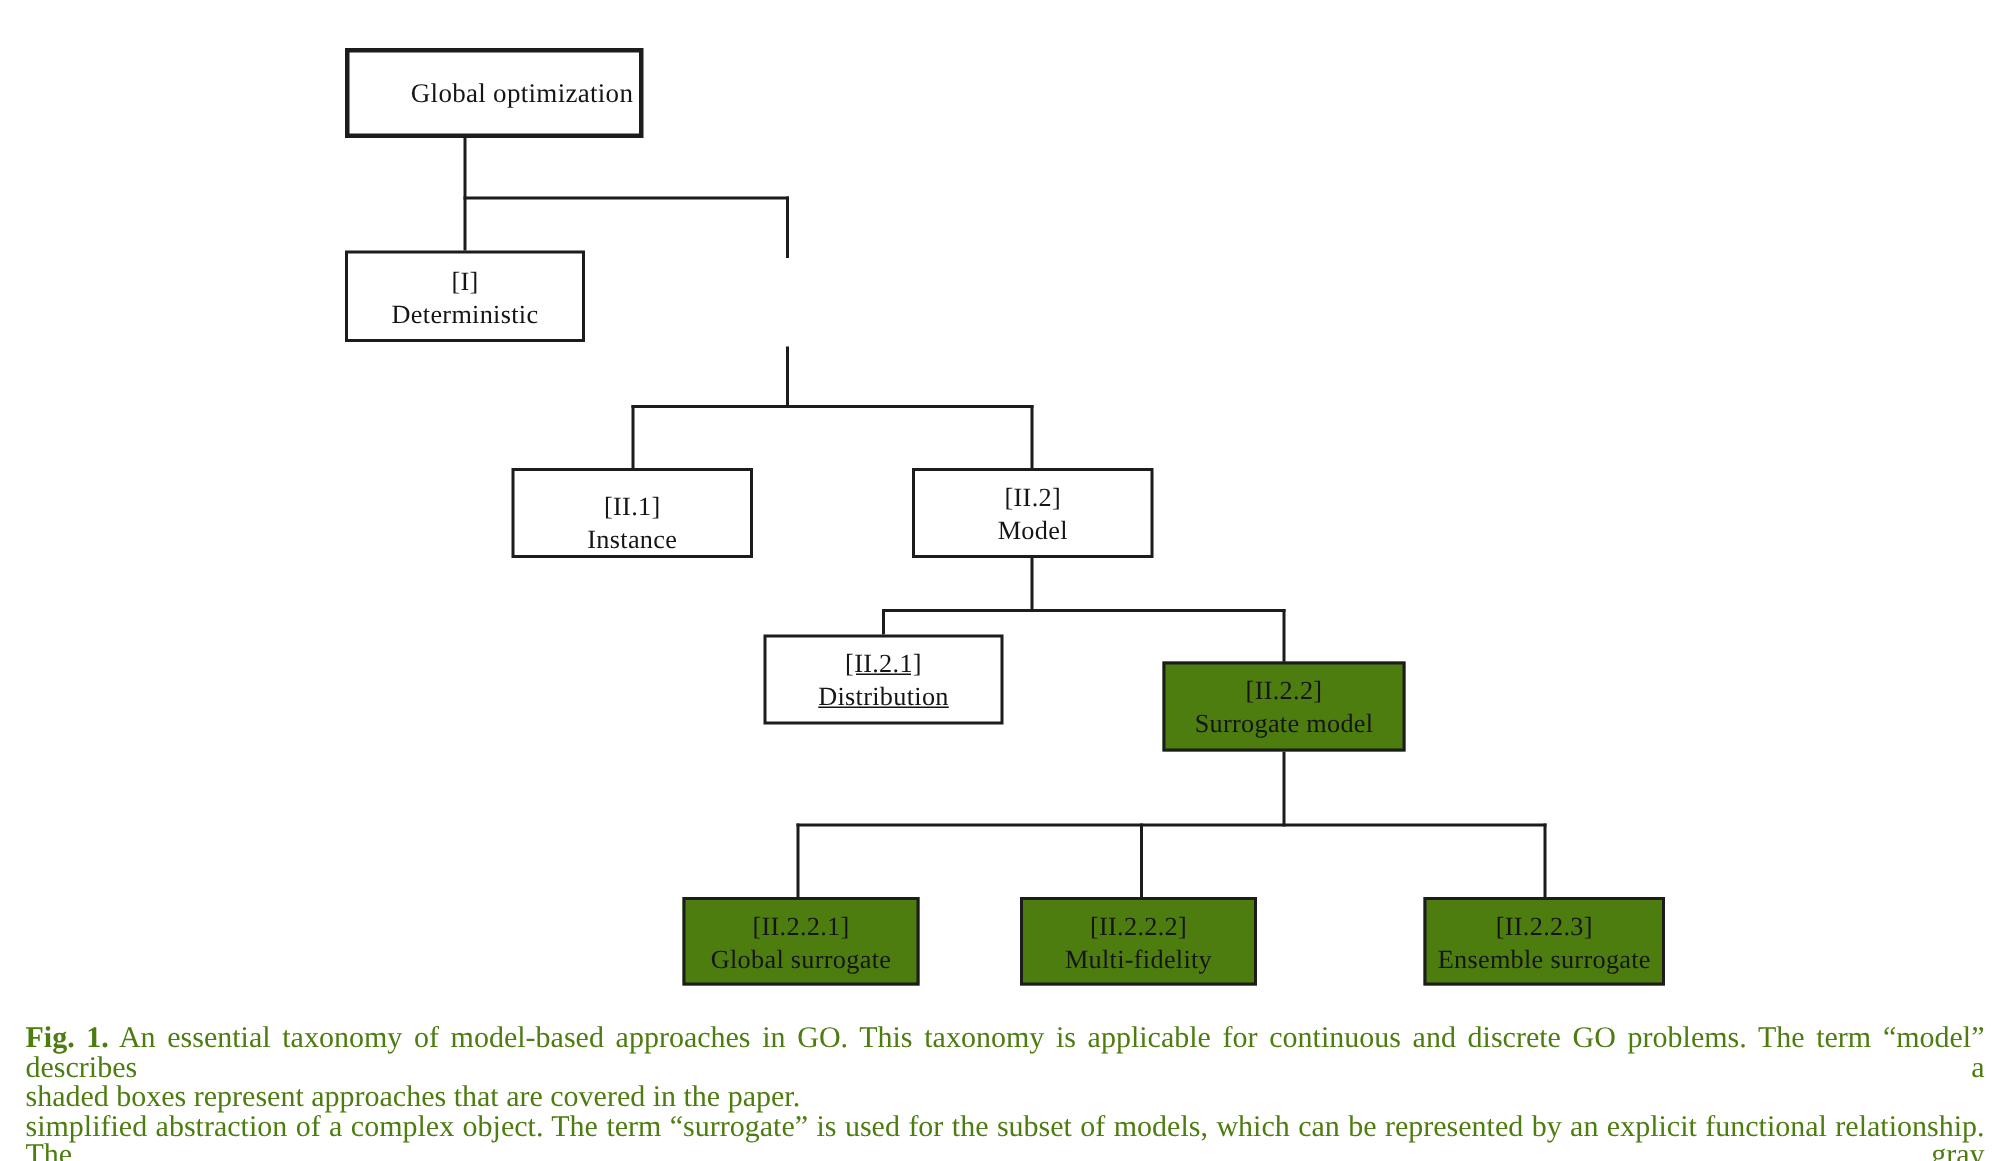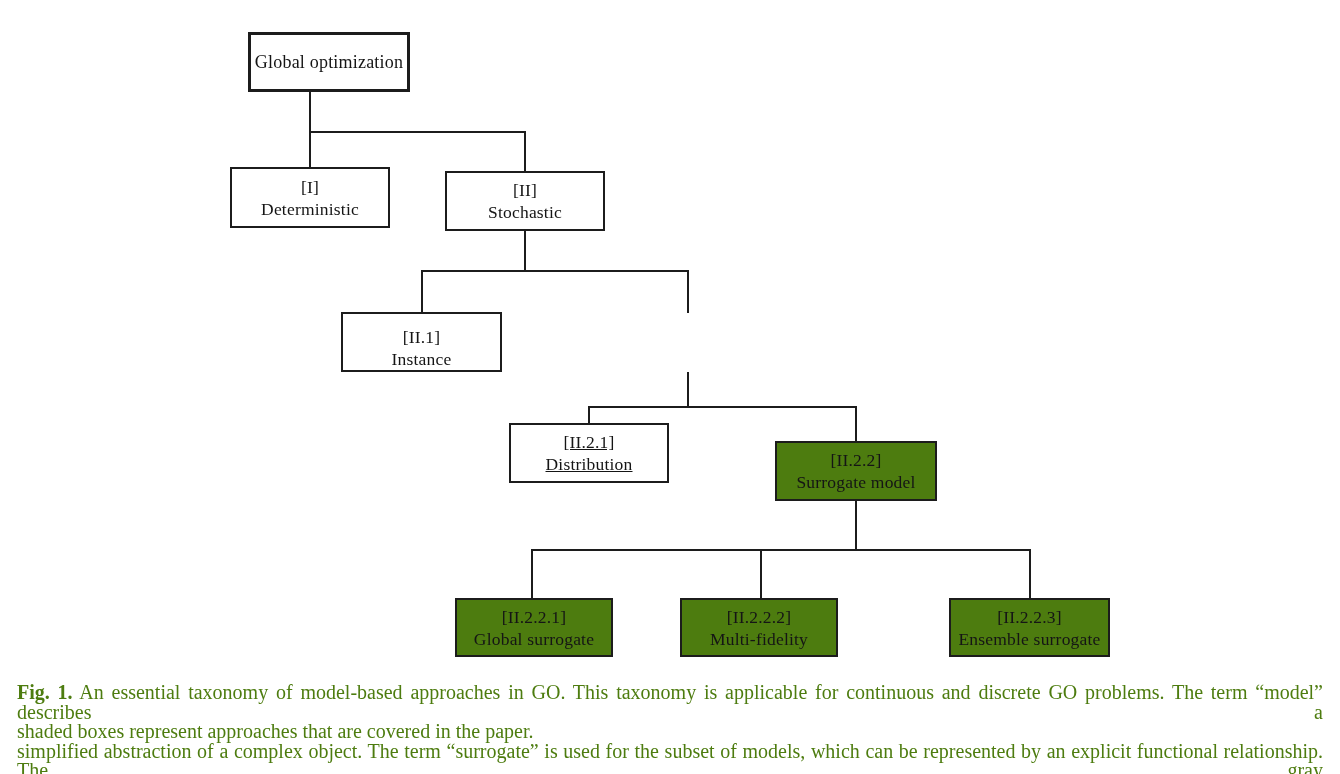--- a/index.html
+++ b/index.html
@@ -83,39 +83,39 @@
   <div class="line" style="left:588px; top:406px; width:269px; height:2px;"></div>
   <div class="line" style="left:588px; top:406px; width:2px;   height:36px;"></div>
   <div class="line" style="left:855px; top:406px; width:2px;   height:36px;"></div>
 
   <div class="line" style="left:855px; top:501px; width:2px;   height:50px;"></div>
   <div class="line" style="left:531px; top:549px; width:500px; height:2px;"></div>
   <div class="line" style="left:531px; top:549px; width:2px;   height:50px;"></div>
   <div class="line" style="left:760px; top:549px; width:2px;   height:50px;"></div>
   <div class="line" style="left:1029px;top:549px; width:2px;   height:50px;"></div>
 
-  <div class="node root" style="left:248px; top:32px; width:156px; height:54px;">
+  <div class="node root" style="left:230px; top:32px; width:156px; height:54px;padding-left:37px;">
     <div class="label">Global optimization</div>
   </div>
 
   <div class="node" style="left:230px; top:167px; width:156px; height:57px;">
     <div class="code">[I]</div>
     <div class="label">Deterministic</div>
   </div>
 
-  <div class="node" style="left:445px; top:171px; width:156px; height:56px;">
-    <div class="code">[II]</div>
-    <div class="label">Stochastic</div>
-  </div>
 
   <div class="node" style="left:341px; top:312px; width:157px; height:56px;justify-content:flex-end;">
     <div class="code">[II.1]</div>
     <div class="label">Instance</div>
   </div>
 
+  <div class="node" style="left:608px; top:312px; width:157px; height:56px;">
+    <div class="code">[II.2]</div>
+    <div class="label">Model</div>
+  </div>
 
   <div class="node" style="left:509px; top:423px; width:156px; height:56px;text-decoration:underline;">
     <div class="code">[II.2.1]</div>
     <div class="label">Distribution</div>
   </div>
 
   <div class="node shaded" style="left:775px; top:441px; width:158px; height:56px;">
     <div class="code">[II.2.2]</div>
     <div class="label">Surrogate model</div>
   </div>

